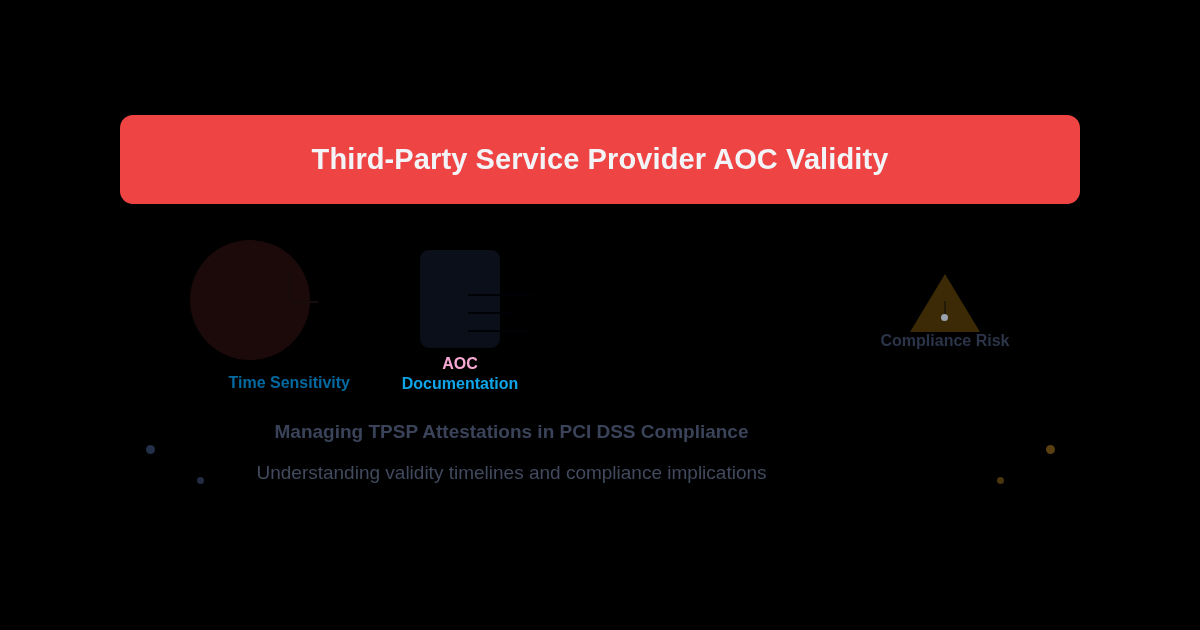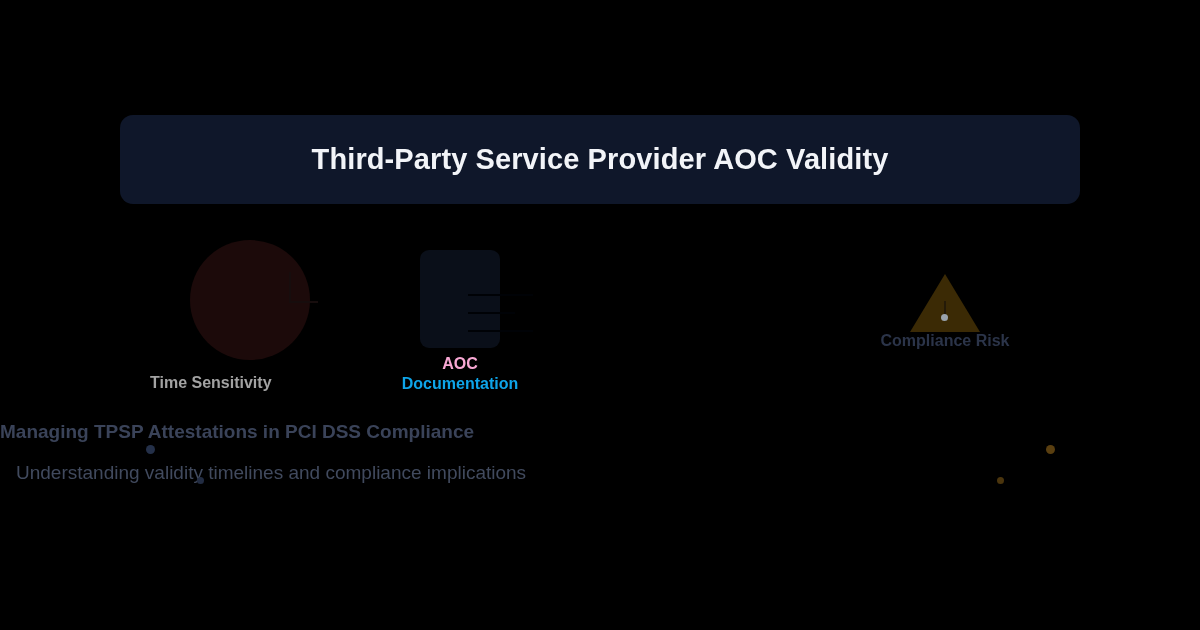--- a/index.html
+++ b/index.html
@@ -22,21 +22,21 @@
     background: #000000;
   }
 
   
   .header-bar {
     position: absolute;
     left: 120px;
     top: 115px;
     width: 960px;
     height: 89px;
-    background: #0f172a;
+    background: #ef4444;
     border-radius: 13px;
     display: flex;
     align-items: center;
     justify-content: center;
   }
   .header-title {
     color: #f2f4f8;
     font-size: 29px;
     font-weight: bold;
     letter-spacing: 0.1px;
@@ -75,22 +75,22 @@
     top: 61px;
     width: 28px;
     height: 2px;
     background: #170d0d;
   }
   .clock-label {
     position: absolute;
     left: 0;
     top: 136px;
     width: 200px;
-    text-align: left;
-    color: #a3a3a3;
+    text-align: right;
+    color: #0369a1;
     font-size: 16px;
     font-weight: bold;
     line-height: 1.15;
   }
 
   
   .icon-doc-group {
     position: absolute;
     left: 380px;
     top: 238px;
@@ -174,20 +174,21 @@
     font-weight: bold;
     line-height: 1.15;
   }
 
   
   .caption-block {
     position: absolute;
     left: 0;
     top: 420px;
     width: 1023px;
+    text-align: center;
   }
   .caption-heading {
     color: #3a4359;
     font-size: 19px;
     font-weight: bold;
     line-height: 1.3;
     margin: 0 0 11px 0;
   }
   .caption-sub {
     color: #414a5e;

